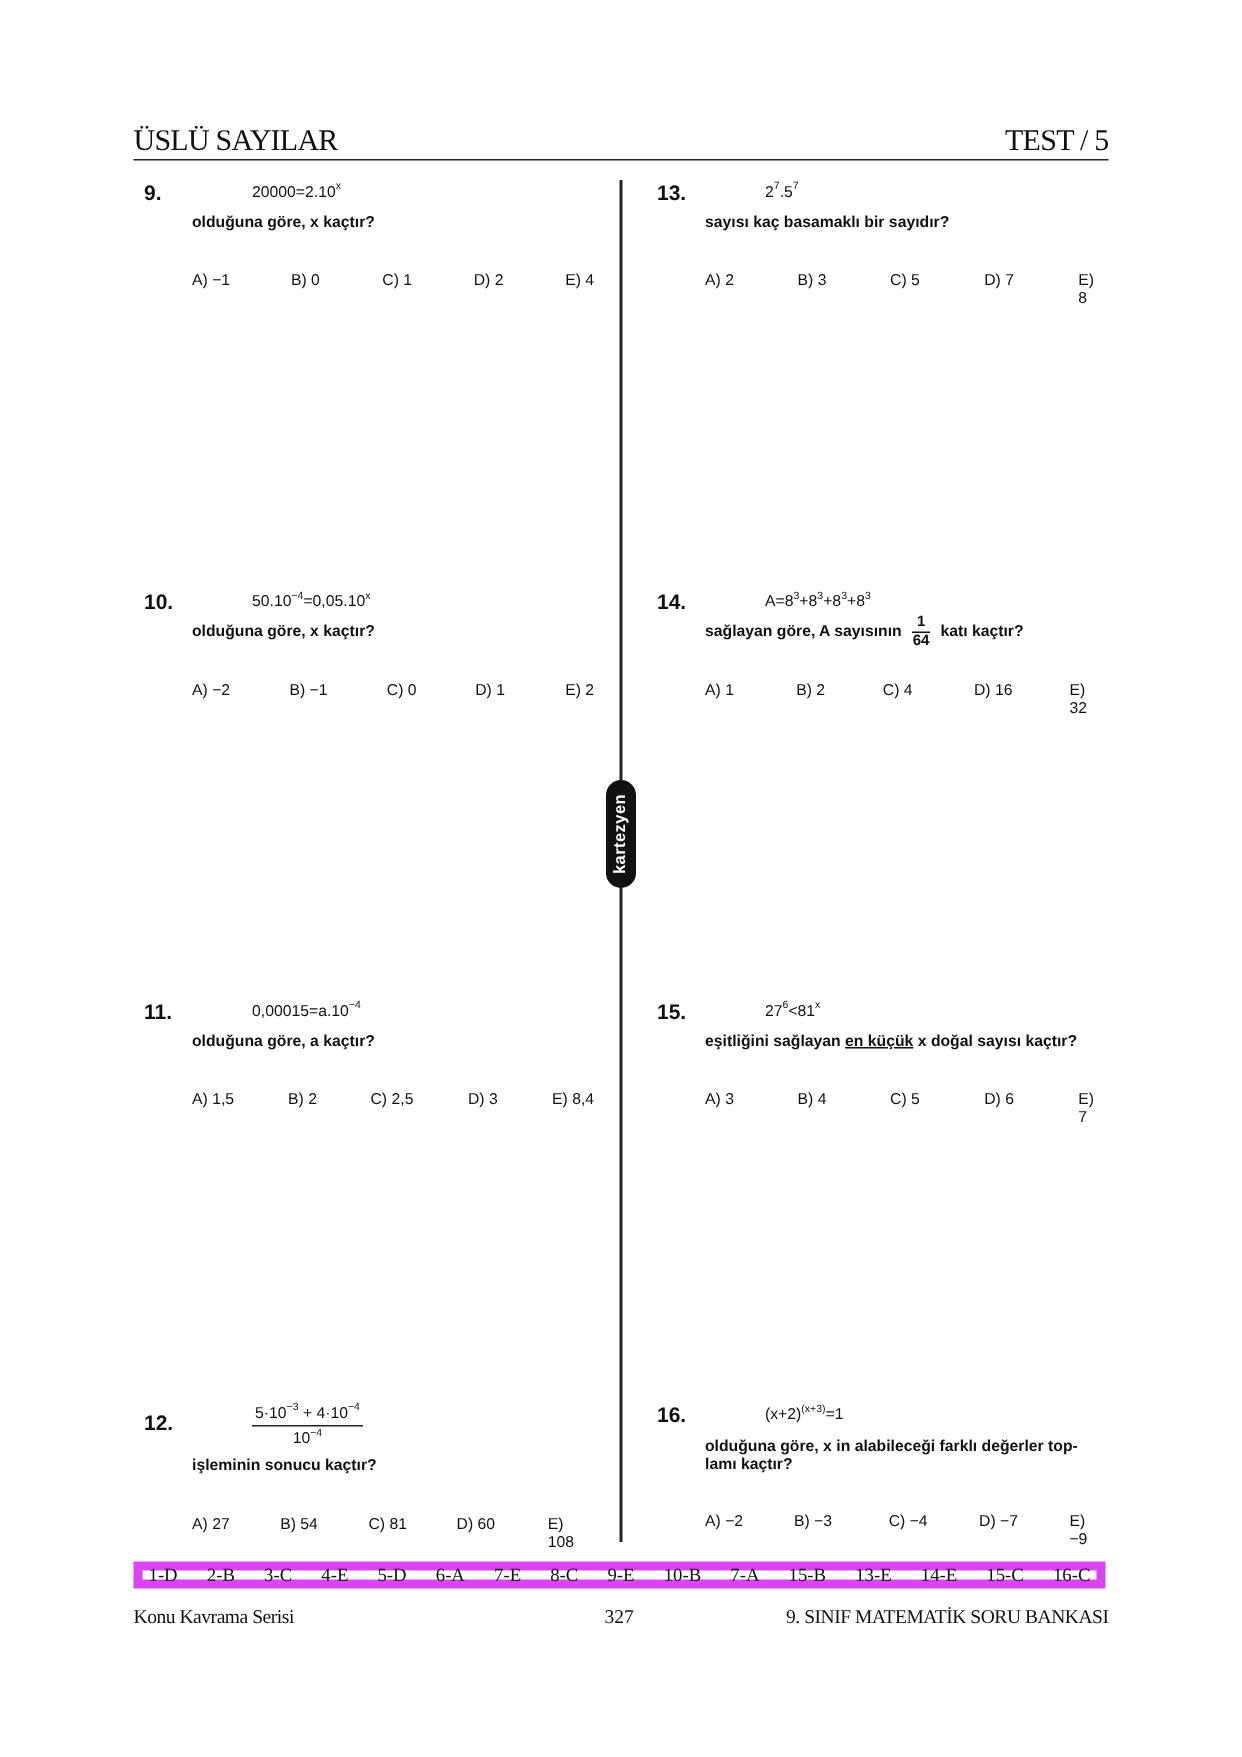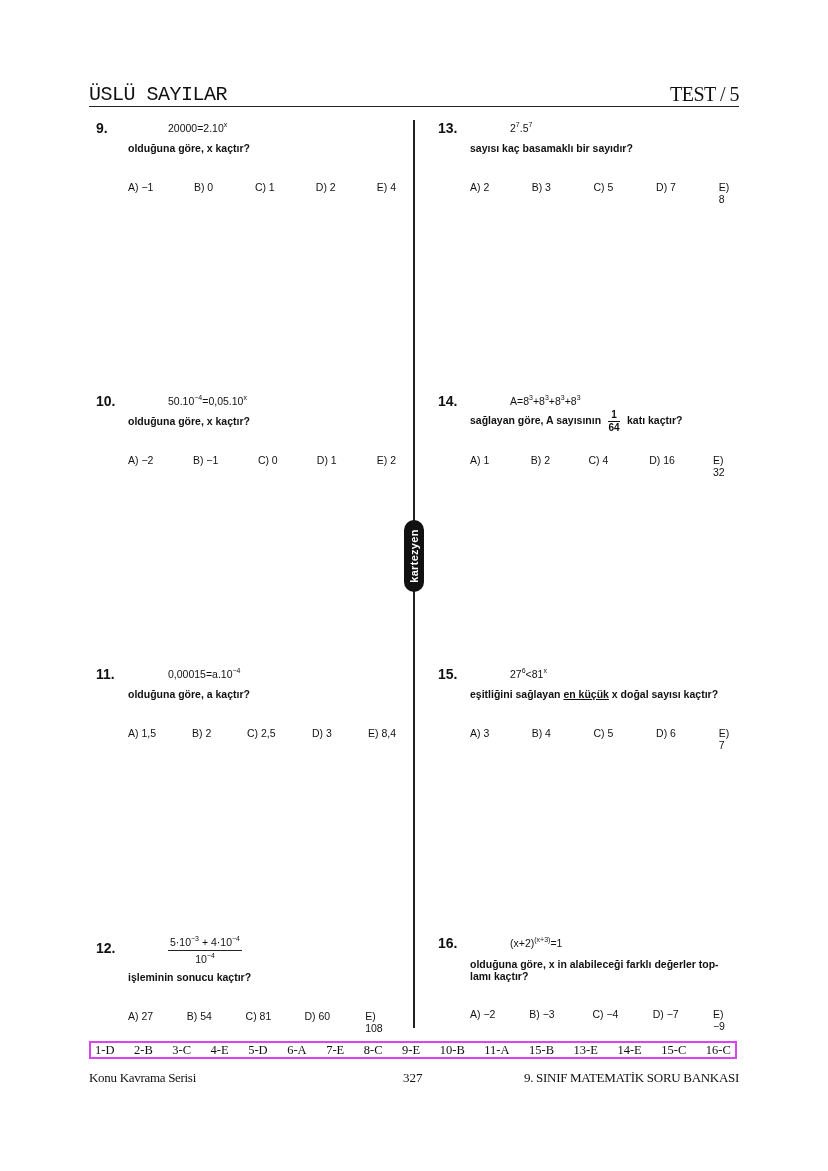--- a/index.html
+++ b/index.html
@@ -1,21 +1,21 @@
 <!DOCTYPE html>
 <html><head>
 <meta charset="utf-8">
 <style>
   html, body { margin: 0; padding: 0; background: #fff; }
   body { width: 828px; height: 1171px; position: relative; overflow: hidden; color: #111; }
   .serif { font-family: "Liberation Serif", "DejaVu Serif", serif; }
   .sans { font-family: "Liberation Sans", "DejaVu Sans", sans-serif; }
   .abs { position: absolute; }
 
-  .hdr-left { left: 89px; top: 83px; font-size: 20px; letter-spacing: -0.5px; font-family: Liberation Mono, monospace; }
+  .hdr-left { left: 89px; top: 83px; font-size: 20px; letter-spacing: -0.5px; }
   .hdr-right { right: 89px; top: 83px; font-size: 20px; letter-spacing: -0.5px; }
   .hdr-rule { left: 89px; width: 650px; top: 106px; height: 0; border-top: 1.5px solid #222; }
 
   .divider { left: 413px; top: 120px; width: 2px; height: 908px; background: #222; }
   .badge { left: 404px; top: 520px; width: 20px; height: 72px; background: #111; border-radius: 10px;
            display: flex; align-items: center; justify-content: center; }
   .badge span { color: #fff; font-size: 11px; font-weight: bold; transform: rotate(-90deg); white-space: nowrap;
                 font-family: "Liberation Sans", "DejaVu Sans", sans-serif; letter-spacing: 0.3px; }
 
   .q { position: absolute; width: 300px; }
@@ -28,21 +28,21 @@
   .q .choices span { display: inline-block; }
 
   .frac { display: inline-flex; flex-direction: column; align-items: center; vertical-align: middle; font-weight: bold; font-size: 10px; line-height: 12px; margin: 0 4px; }
   .frac .bar { border-top: 1px solid #111; width: 12px; }
 
   .frac12 { position: absolute; left: 72px; top: -4px; display: flex; flex-direction: column; align-items: center; font-size: 10.5px; }
   .frac12 .top { padding: 0 2px 2px 2px; border-bottom: 1px solid #222; }
   .frac12 .bot { padding-top: 2px; }
   .frac12 sup { font-size: 7px; vertical-align: 5px; line-height: 0; }
 
-  .key { left: 89px; top: 1041px; width: 648px; height: 18px; border: 2px solid #d946ef; display: flex;
+  .key { left: 89px; top: 1041px; width: 648px; height: 18px; border: 6px solid #d946ef; display: flex;
          justify-content: space-between; align-items: center; padding: 0 4px; box-sizing: border-box; font-size: 12.5px; }
   .foot-left { left: 89px; top: 1070px; font-size: 13px; letter-spacing: -0.3px; }
   .foot-center { left: 403px; top: 1070px; font-size: 13px; }
   .foot-right { right: 89px; top: 1070px; font-size: 13px; letter-spacing: -0.3px; }
 </style>
 </head>
 <body>
 
 <div class="abs serif hdr-left">ÜSLÜ SAYILAR</div>
 <div class="abs serif hdr-right">TEST / 5</div>
@@ -177,21 +177,21 @@
   <span>1-D</span>
   <span>2-B</span>
   <span>3-C</span>
   <span>4-E</span>
   <span>5-D</span>
   <span>6-A</span>
   <span>7-E</span>
   <span>8-C</span>
   <span>9-E</span>
   <span>10-B</span>
-  <span>11-A</span>
+  <span>7-A</span>
   <span>15-B</span>
   <span>13-E</span>
   <span>14-E</span>
   <span>15-C</span>
   <span>16-C</span>
 </div>
 
 <div class="abs serif foot-left">Konu Kavrama Serisi</div>
 <div class="abs serif foot-center">327</div>
 <div class="abs serif foot-right">9. SINIF MATEMATİK SORU BANKASI</div>

